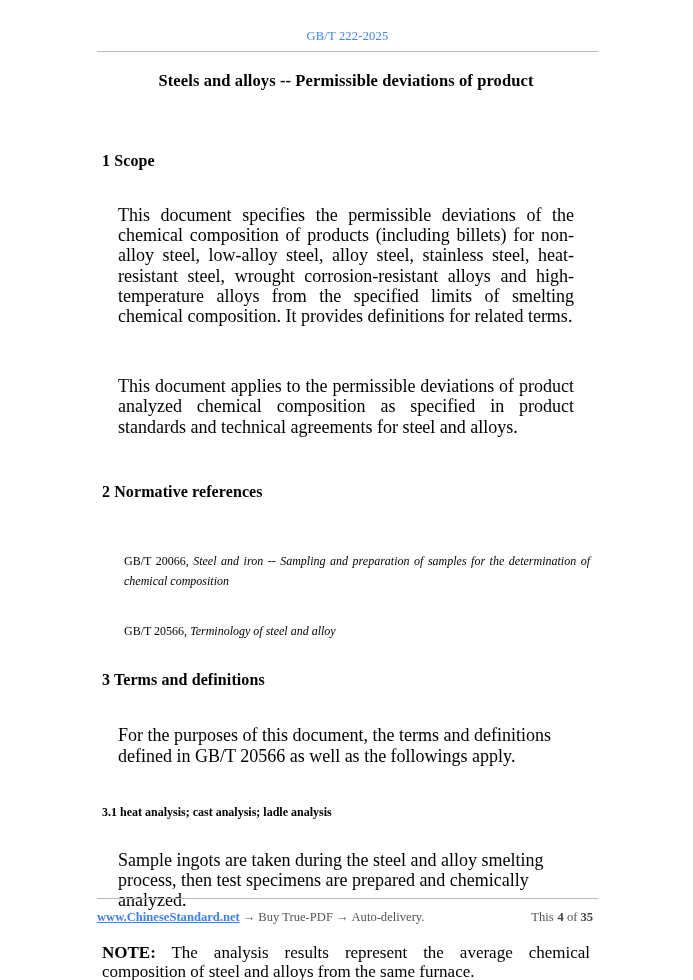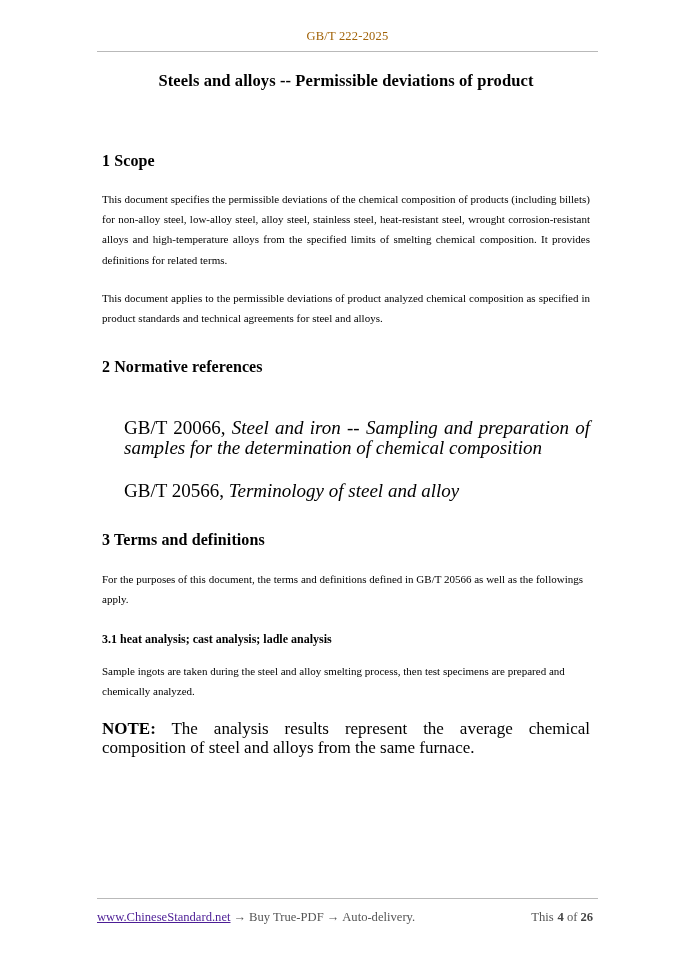--- a/index.html
+++ b/index.html
@@ -24,21 +24,21 @@
   .running-header {
     position: absolute;
     left: 97px;
     top: 28px;
     width: 501px;
   }
   .running-header .hdr-text {
     text-align: center;
     font-size: 12.5px;
     letter-spacing: 0.2px;
-    color: #a16207;
+    color: #3b82f6;
     line-height: 16px;
   }
   .hdr-rule {
     margin-top: 7px;
     height: 1px;
     background: #b9b9b9;
     width: 100%;
   }
 
   
@@ -70,34 +70,34 @@
   }
 
   h3.sub-heading {
     font-weight: bold;
     font-size: 12px;
     margin: 0;
     line-height: 18px;
   }
 
   p.body-text {
-    font-size: 11px;
+    font-size: 18px;
     line-height: 20.2px;
-    margin: 0;
+    margin: 16px;
     text-align: justify;
     text-justify: inter-word;
   }
   p.body-text.ragged {
     text-align: left;
   }
 
   p.ref-entry {
-    font-size: 19px;
+    font-size: 12px;
     line-height: 20.2px;
-    margin: 8px 0 0 22px;
+    margin: 16px 0 0 22px;
     text-align: justify;
   }
   p.ref-entry .ref-title {
     font-style: italic;
   }
 
   p.note-text {
     font-size: 17px;
     line-height: 19px;
     margin: 0;
@@ -138,21 +138,22 @@
     justify-content: space-between;
     font-size: 12.6px;
     color: #555555;
     line-height: 16px;
   }
   .ftr-left {
     white-space: nowrap;
   }
   .ftr-left .site-link {
     text-decoration: underline;
-    color: #4c1d95;
+    color: #3b82f6;
+    font-weight: bold;
   }
   .ftr-left .arrow {
     padding: 0 3px;
   }
   .ftr-right {
     white-space: nowrap;
     padding-right: 2px;
   }
   .ftr-right .pg-num {
     font-weight: bold;
@@ -237,18 +238,18 @@
 
   </div>
 
   <div class="footer">
     <div class="ftr-rule"></div>
     <div class="ftr-row">
       <div class="ftr-left">
         <a class="site-link" href="#">www.ChineseStandard.net</a><span class="arrow">→</span><span>Buy True-PDF</span><span class="arrow">→</span><span>Auto-delivery.</span>
       </div>
       <div class="ftr-right">
-        <span class="pg-word">This</span><span class="pg-num">4</span><span>of</span><span class="pg-num">26</span>
+        <span class="pg-word">This</span><span class="pg-num">4</span><span>of</span><span class="pg-num">35</span>
       </div>
     </div>
   </div>
 
 </div>
 
 </body></html>

